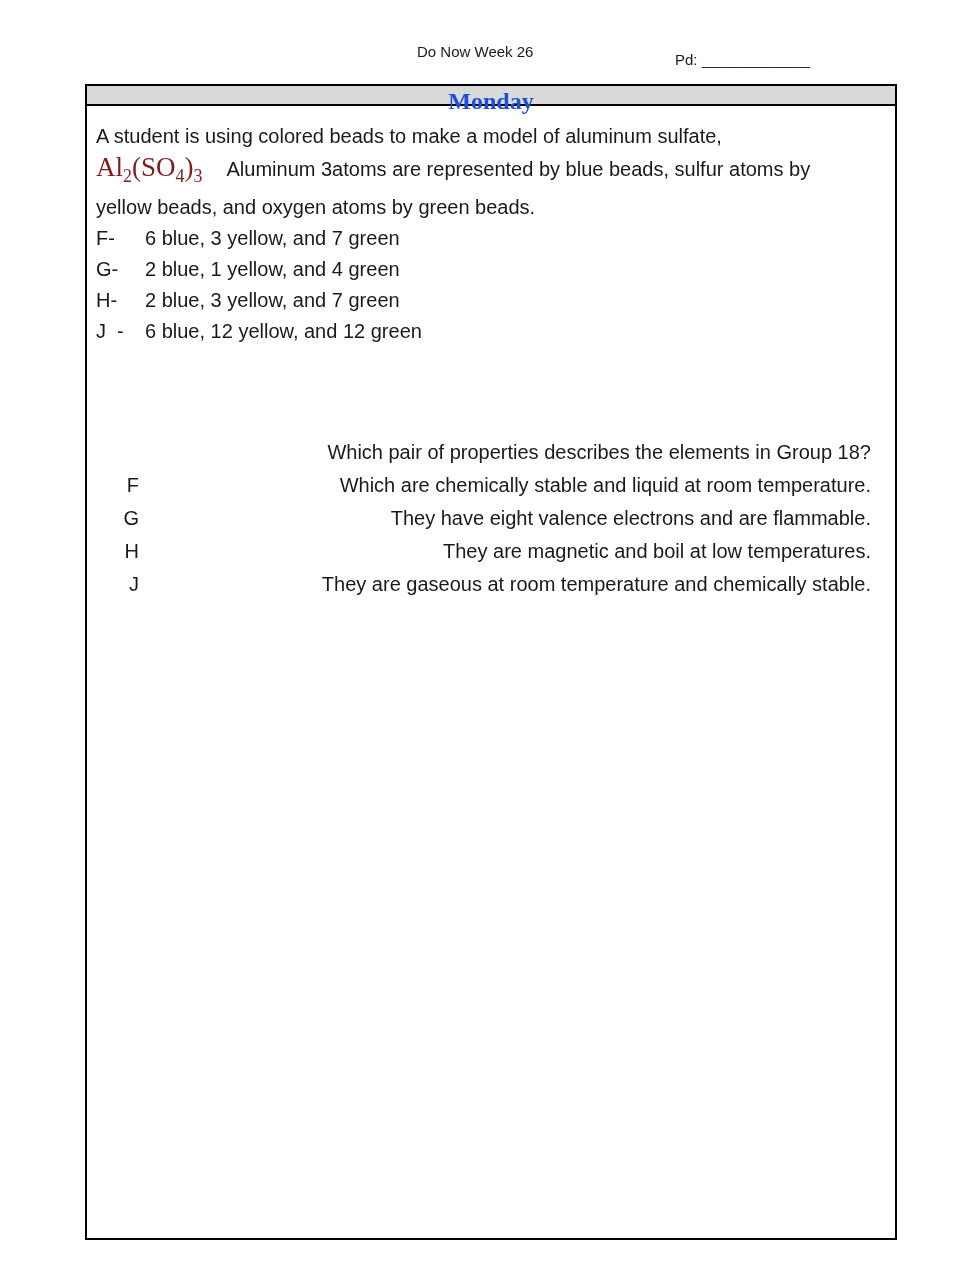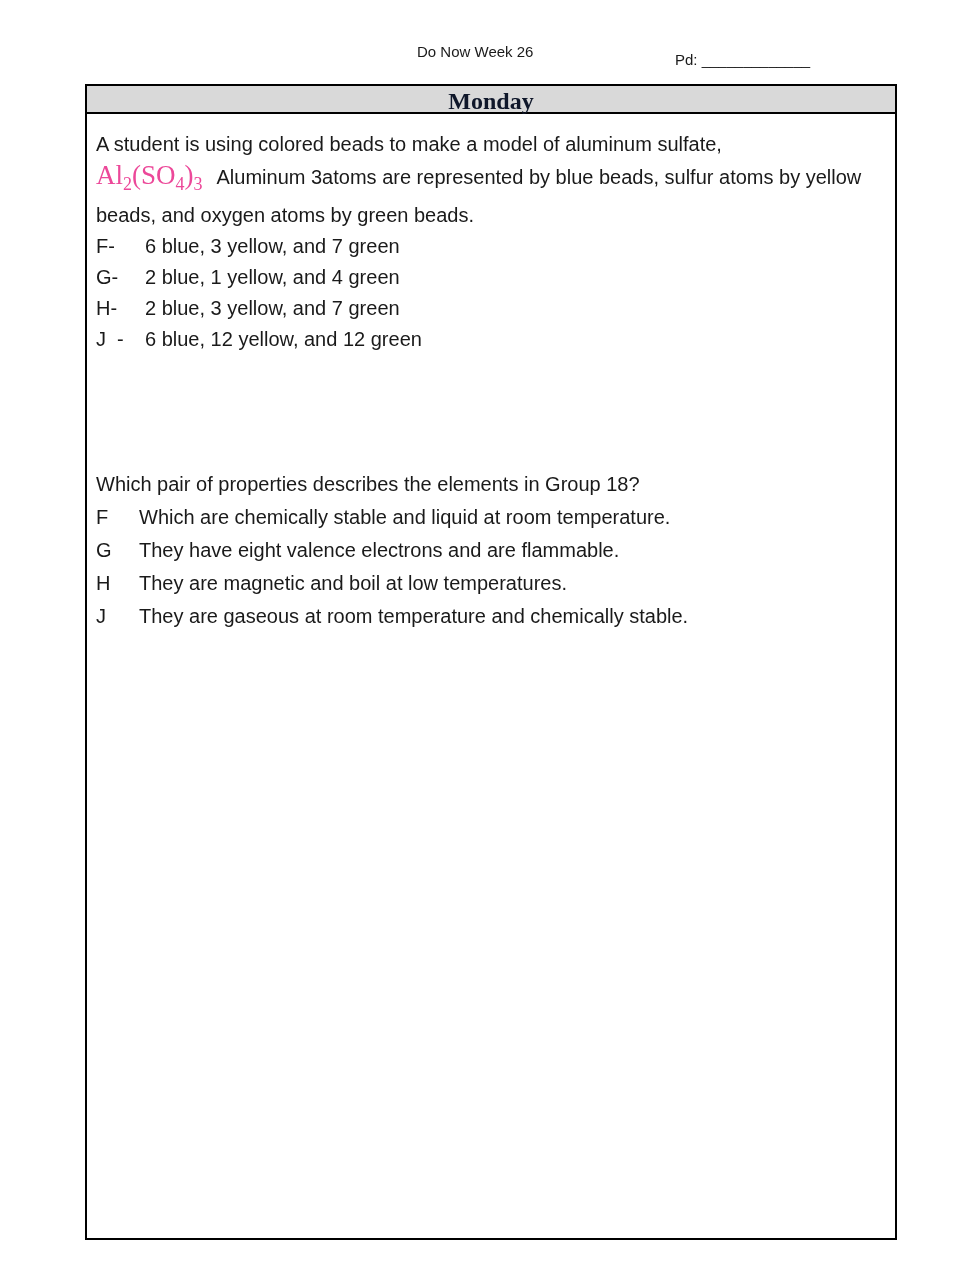--- a/index.html
+++ b/index.html
@@ -28,50 +28,50 @@
   .monday-box {
     position: absolute;
     left: 85px;
     top: 84px;
     width: 812px;
     height: 1156px;
     border: 2px solid #000000;
     background: #ffffff;
   }
   .box-title {
-    height: 28px;
+    height: 20px;
     background: #d9d9d9;
     border-bottom: 2px solid #000000;
     text-align: center;
     font-family: "Liberation Serif", serif;
     font-weight: bold;
     font-size: 24px;
     line-height: 31px;
-    color: #0f172a;
+    color: #1d4ed8;
   }
   .box-content {
     padding: 15px 24px 0 9px;
     font-size: 20px;
     line-height: 31px;
   }
 
   .formula {
     font-family: "Liberation Serif", "DejaVu Serif", serif;
     font-size: 27px;
-    color: #ec4899;
+    color: #7f1d1d;
     white-space: nowrap;
-    margin-right: 14px;
+    margin-right: 24px;
   }
   .formula sub { font-size: 18px; }
 
   .choice { display: flex; align-items: flex-start; }
   .choice-letter { width: 49px; flex-shrink: 0; white-space: pre; }
   .choice-text { flex: 1; }
 
-  .q2 { margin-top: 114px; }
+  .q2 { margin-top: 90px; text-align: right; }
   .q2 .choice-letter { width: 43px; }
   .q2 .choice { margin-top: 2px; }
 </style>
 </head>
 <body>
 
 <div class="page-header">
   <span class="doc-title">Do Now Week 26</span>
   <span class="pd-group"><span>Pd:</span> <span>_____________</span></span>
 </div>

